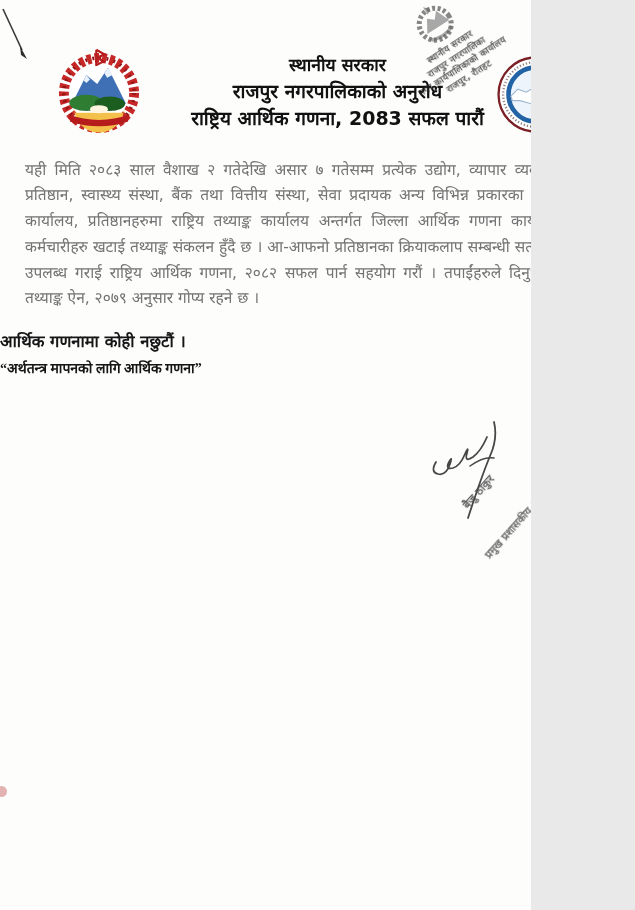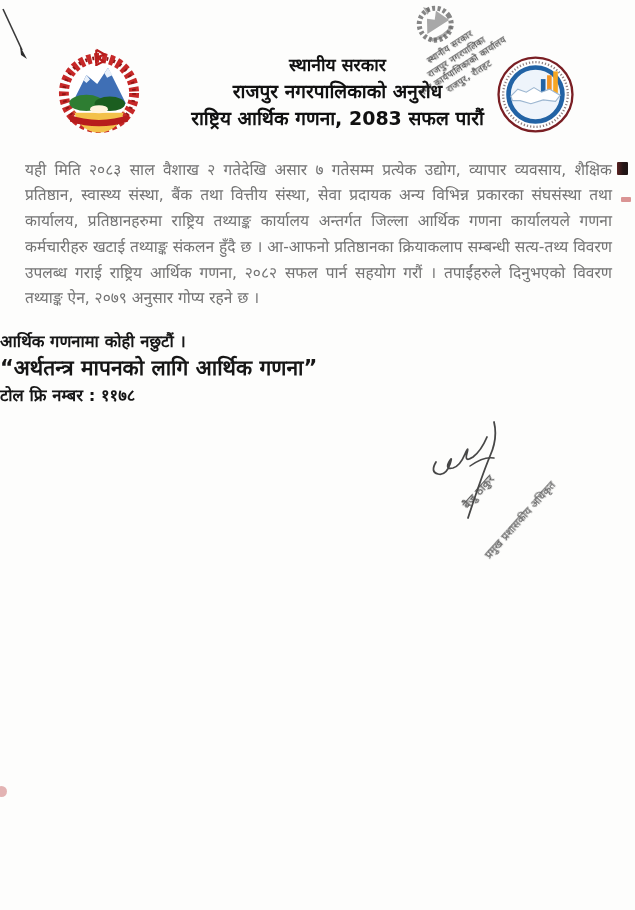--- a/index.html
+++ b/index.html
@@ -3,21 +3,21 @@
 <meta charset="utf-8">
 <style>
   html,body{margin:0;padding:0;}
   body{
     width:635px;height:910px;
     background:#e9e9e9;
     font-family:"DejaVu Sans","Liberation Sans",sans-serif;
   }
   .page{
     position:relative;
-    width:635px;height:910px;
+    width:531px;height:910px;
     background:#fdfdfc;
     overflow:hidden;
     color:#2e2e2e;
   }
 
   
   .letterhead{
     position:absolute;left:40px;top:52px;width:595px;
     text-align:center;color:#111;
   }
@@ -50,21 +50,21 @@
     text-align:justify;text-justify:inter-word;
     color:#737373;
   }
 
   
   .slogan{
     position:absolute;left:0;top:328px;width:610px;
     text-align:left;color:#161616;font-weight:bold;
   }
   .sg1{font-size:16.5px;line-height:27px;}
-  .sg2{font-size:21px;line-height:27px;}
+  .sg2{font-size:14px;line-height:27px;font-family:Liberation Serif, serif;}
   .sg3{font-size:16.5px;line-height:27px;}
 
   
   .sig-block{position:absolute;left:408px;top:412px;width:190px;height:130px;}
   .sig-ink{position:absolute;left:10px;top:8px;}
   .sig-name{
     position:absolute;left:38px;top:46px;width:110px;
     transform:rotate(-48deg);
     font-size:11px;font-weight:bold;color:rgba(70,70,70,.85);
     filter:blur(.2px);white-space:nowrap;
@@ -145,21 +145,20 @@
     <rect x="65" y="25" width="6" height="23" fill="#f29324"></rect>
     <rect x="73" y="20" width="6" height="28" fill="#f6a623"></rect>
     <polygon points="18,52 27,43 38,47 48,41 58,47 68,43 82,51 76,59 60,57 44,62 30,58 20,58" fill="#ffffff" stroke="#9db7d1" stroke-width="1.5"></polygon>
   </svg>
 
   <p class="body-par">यही मिति २०८३ साल वैशाख २ गतेदेखि असार ७ गतेसम्म प्रत्येक उद्योग, व्यापार व्यवसाय, शैक्षिक प्रतिष्ठान, स्वास्थ्य संस्था, बैंक तथा वित्तीय संस्था, सेवा प्रदायक अन्य विभिन्न प्रकारका संघसंस्था तथा कार्यालय, प्रतिष्ठानहरुमा राष्ट्रिय तथ्याङ्क कार्यालय अन्तर्गत जिल्ला आर्थिक गणना कार्यालयले गणना कर्मचारीहरु खटाई तथ्याङ्क संकलन हुँदै छ । आ-आफनो प्रतिष्ठानका क्रियाकलाप सम्बन्धी सत्य-तथ्य विवरण उपलब्ध गराई राष्ट्रिय आर्थिक गणना, २०८२ सफल पार्न सहयोग गरौं । तपाईंहरुले दिनुभएको विवरण तथ्याङ्क ऐन, २०७९ अनुसार गोप्य रहने छ ।</p>
 
   <div class="slogan">
     <div class="sg1">आर्थिक गणनामा कोही नछुटौं ।</div>
     <div class="sg2">“अर्थतन्त्र मापनको लागि आर्थिक गणना”</div>
-    <div class="sg3">टोल फ्रि नम्बर : ११७८</div>
   </div>
 
   <div class="sig-block">
     <svg class="sig-ink" width="120" height="110" viewBox="0 0 120 110">
       <path d="M18,42 q-6,10 2,12 q8,2 12,-10 q3,-9 -1,-2 q-4,8 4,6 q7,-2 12,-14 q4,-9 2,-1 q-3,10 6,4 q8,-6 14,-20" fill="none" stroke="#474747" stroke-width="1.8" stroke-linecap="round"></path>
       <path d="M76,2 q4,16 -4,34 q-9,22 -22,62" fill="none" stroke="#474747" stroke-width="1.8" stroke-linecap="round"></path>
       <path d="M52,46 q14,-10 24,-8" fill="none" stroke="#474747" stroke-width="1.5" stroke-linecap="round"></path>
     </svg>
     <div class="sig-name">बैजु ठाकुर</div>
     <div class="sig-title">प्रमुख प्रशासकीय अधिकृत</div>

